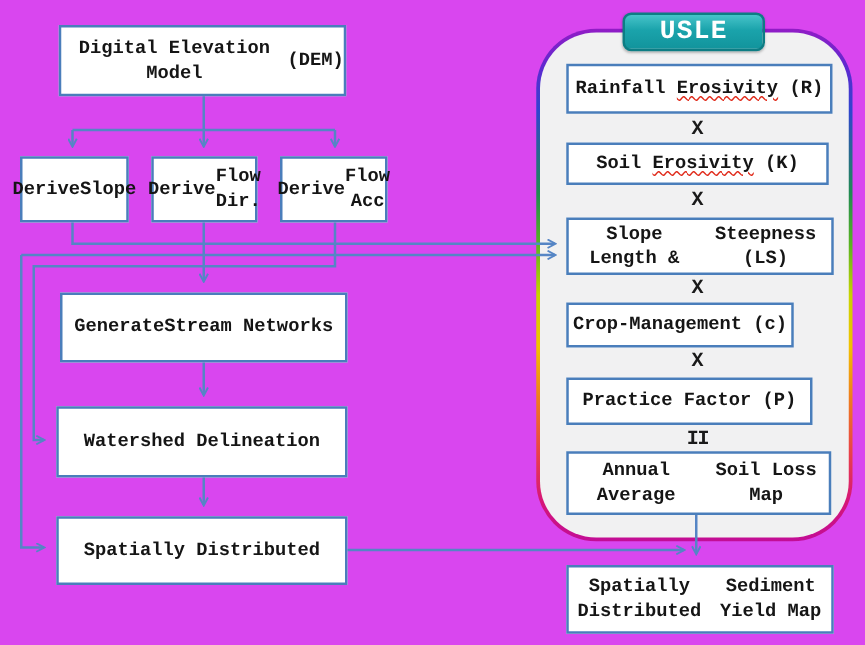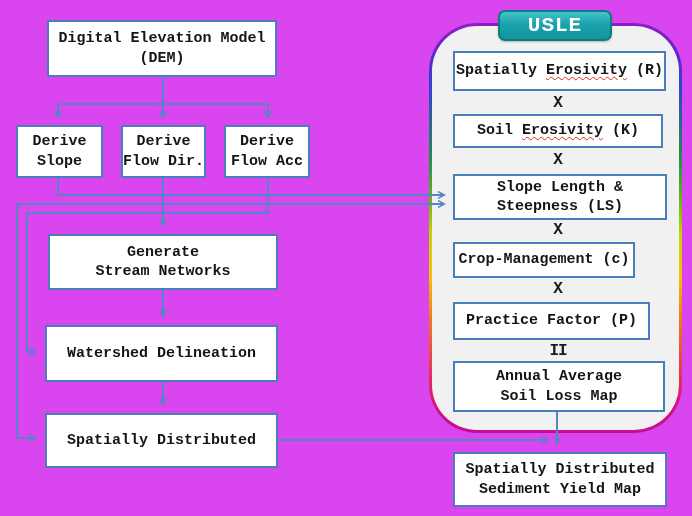--- a/index.html
+++ b/index.html
@@ -2,21 +2,21 @@
 <html><head>
 <meta charset="utf-8">
 <style>
   html,body{margin:0;padding:0;background:#ffffff;}
   #stage{
     position:relative;width:692px;height:516px;background:#d946ef;
     font-family:Liberation Mono, monospace;color:#111;overflow:hidden;
   }
   .box{
     position:absolute;border:2px solid #4a7ebb;background:#ffffff;
-    display:flex;flex-direction:column;align-items:center;justify-content:center;
+    display:flex;flex-direction:row;align-items:center;justify-content:center;
     text-align:center;font-size:15px;font-weight:600;line-height:1.28;color:#151515;
     box-sizing:border-box;z-index:2;
   }
   .panel{
     position:absolute;left:429px;top:23px;width:253px;height:410px;
     border-radius:48px;z-index:1;
     background:linear-gradient(180deg,
       #911cc6 0%, #5b2ad0 8%, #2f45cf 16%, #1f8a52 32%, #58b321 42%,
       #c8d400 52%, #f2c100 62%, #ef7d1d 72%, #e9404a 83%, #d61677 92%, #c20d96 100%);
   }
@@ -83,21 +83,21 @@
 
   <div class="box" style="left:45px;top:325px;width:233px;height:57px;">
     <div>Watershed Delineation</div>
   </div>
 
   <div class="box" style="left:45px;top:413px;width:233px;height:55px;">
     <div>Spatially Distributed</div>
   </div>
 
   <div class="box" style="left:453px;top:51px;width:213px;height:40px;">
-    <div><span>Spatially </span><span class="sq">Erosivity</span><span> (R)</span></div>
+    <div><span>Rainfall </span><span class="sq">Erosivity</span><span> (R)</span></div>
   </div>
 
   <div class="op" style="left:536px;top:94px;">X</div>
 
   <div class="box" style="left:453px;top:114px;width:210px;height:34px;">
     <div><span>Soil </span><span class="sq">Erosivity</span><span> (K)</span></div>
   </div>
 
   <div class="op" style="left:536px;top:151px;">X</div>
 

